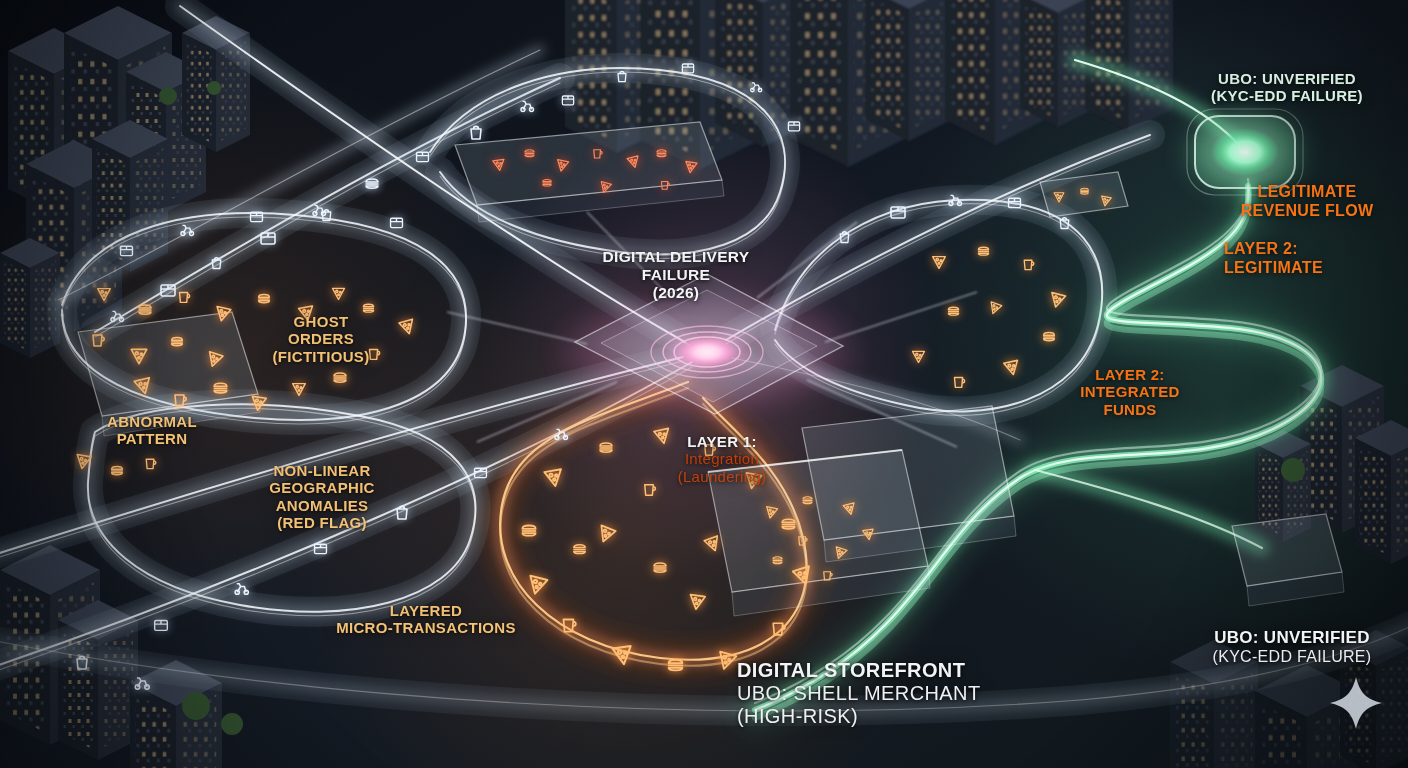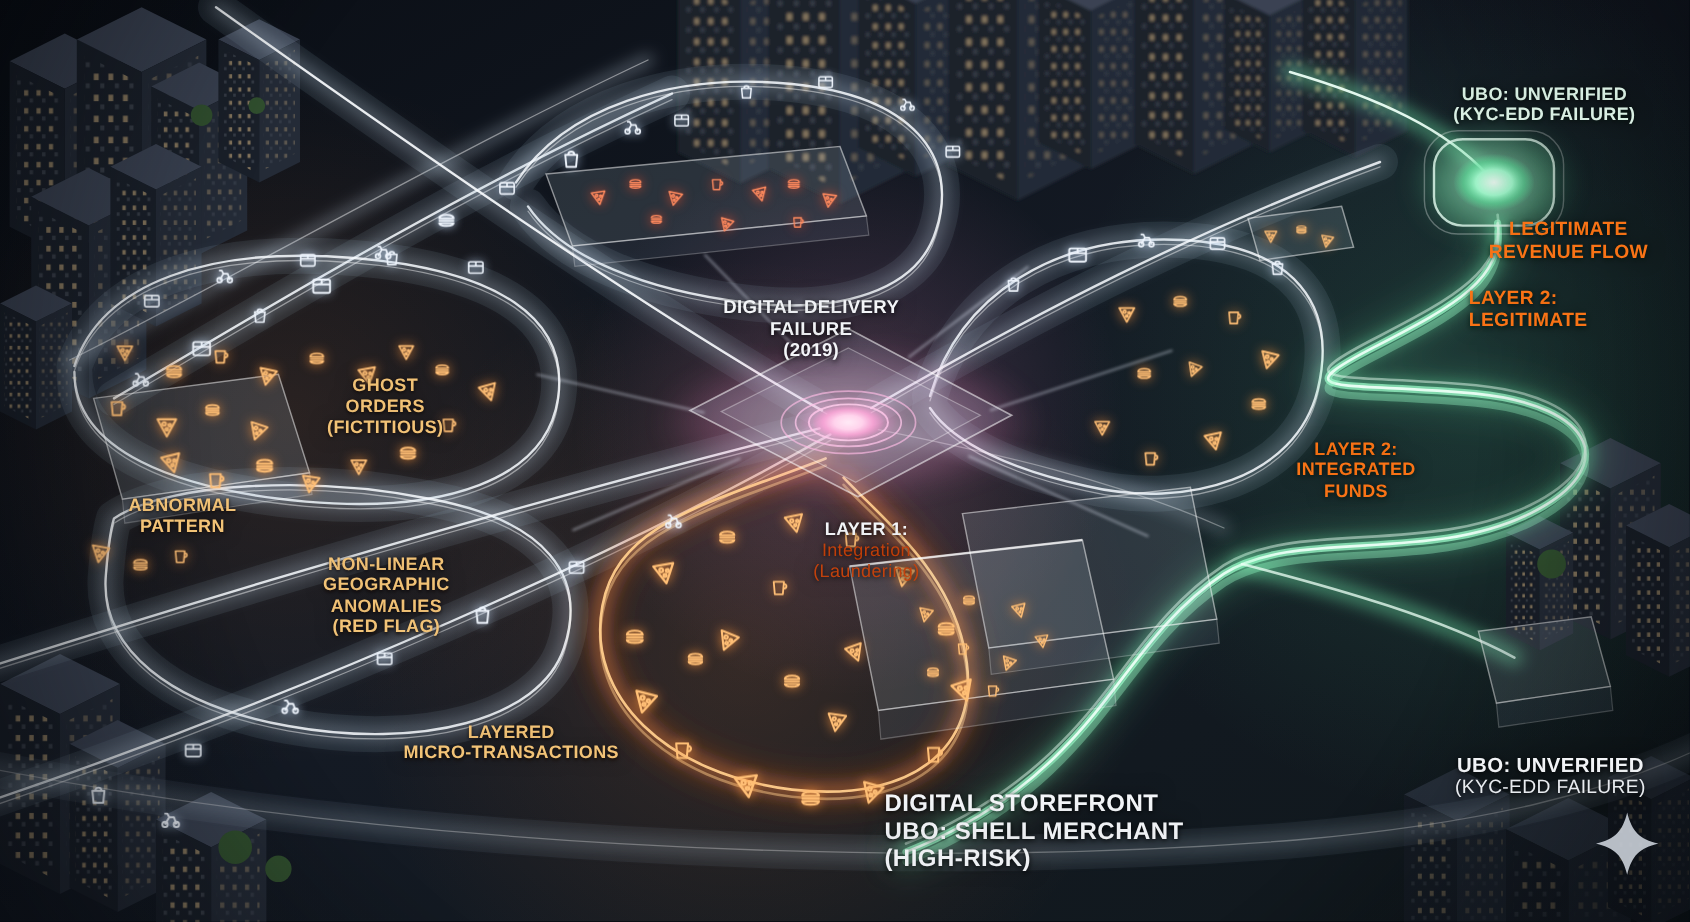--- a/index.html
+++ b/index.html
@@ -33,21 +33,21 @@
   
   .lbl{position:absolute;font-weight:700;line-height:1.16;text-align:center;
        transform:translateX(-50%);white-space:nowrap;letter-spacing:.02em;font-size:15px}
   .lbl.left{transform:none;text-align:left}
   .amber{color:#f2c377;text-shadow:0 1px 3px rgba(20,10,0,.85),0 0 14px rgba(0,0,0,.5)}
   .whitelbl{color:#f3f5f8;text-shadow:0 1px 4px rgba(0,0,0,.85),0 0 16px rgba(0,0,0,.5)}
   .greenlbl{color:#f97316;text-shadow:0 1px 4px rgba(0,20,10,.8),0 0 14px rgba(0,0,0,.5)}
   .mintlbl{color:#d9efe3;text-shadow:0 1px 4px rgba(0,20,10,.8),0 0 14px rgba(0,0,0,.5)}
   .lbl .sub{font-weight:400;color:#c2410c}
   .lbl.storefront{font-size:20px}
-  .lbl.storefront div:not(:first-child){font-weight:700;color:#eef0f3}
+  .lbl.storefront div:not(:first-child){font-weight:400;color:#eef0f3}
   .lbl.ubobig div:first-child{font-size:17px}
   .lbl.ubobig div:last-child{font-weight:400;font-size:16px;color:#e8ebef}
 </style>
 </head>
 <body>
 
 <div class="stage">
 
 <svg width="1408" height="768" viewBox="0 0 1408 768">
   <defs>
@@ -485,21 +485,21 @@
 </div>
 
 <div class="lbl greenlbl left" style="left:1224px;top:240px;font-size:16px">
   <div>LAYER 2:</div>
   <div>LEGITIMATE</div>
 </div>
 
 <div class="lbl whitelbl" style="left:676px;top:248px;font-size:15.5px">
   <div>DIGITAL DELIVERY</div>
   <div>FAILURE</div>
-  <div>(2019)</div>
+  <div>(2026)</div>
 </div>
 
 <div class="lbl amber" style="left:321px;top:313px">
   <div>GHOST</div>
   <div>ORDERS</div>
   <div>(FICTITIOUS)</div>
 </div>
 
 <div class="lbl amber" style="left:152px;top:413px">
   <div>ABNORMAL</div>

